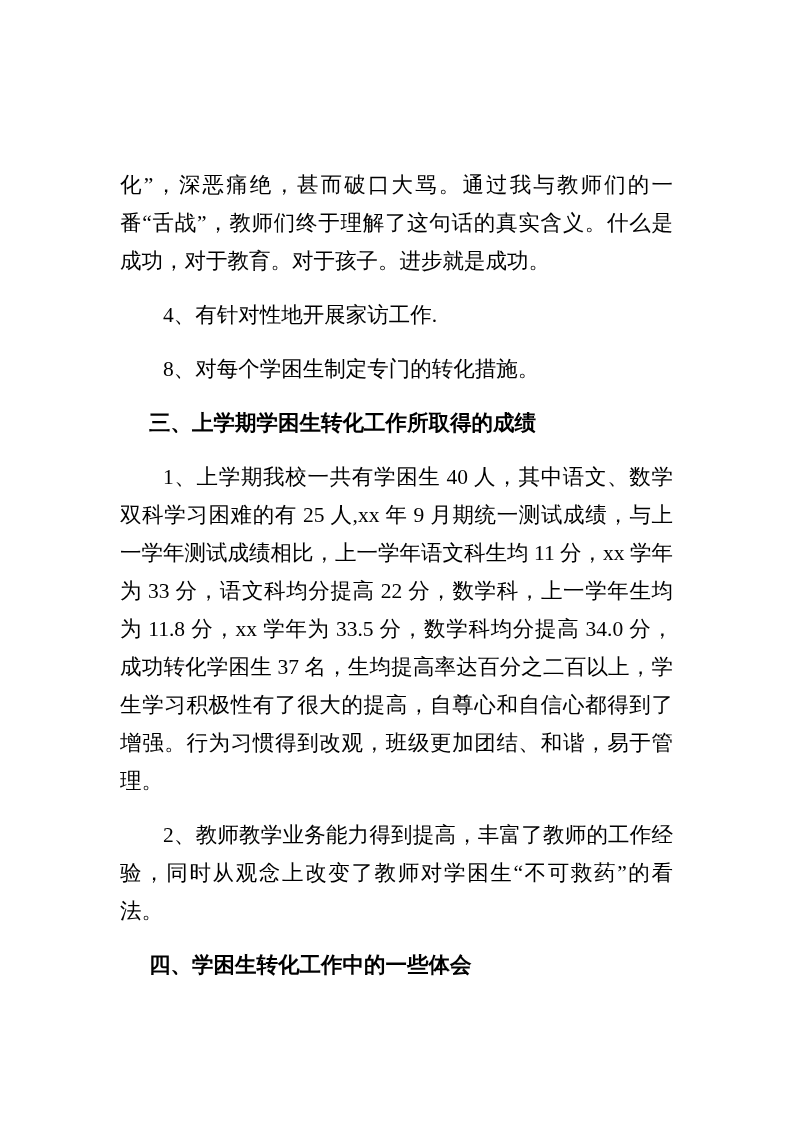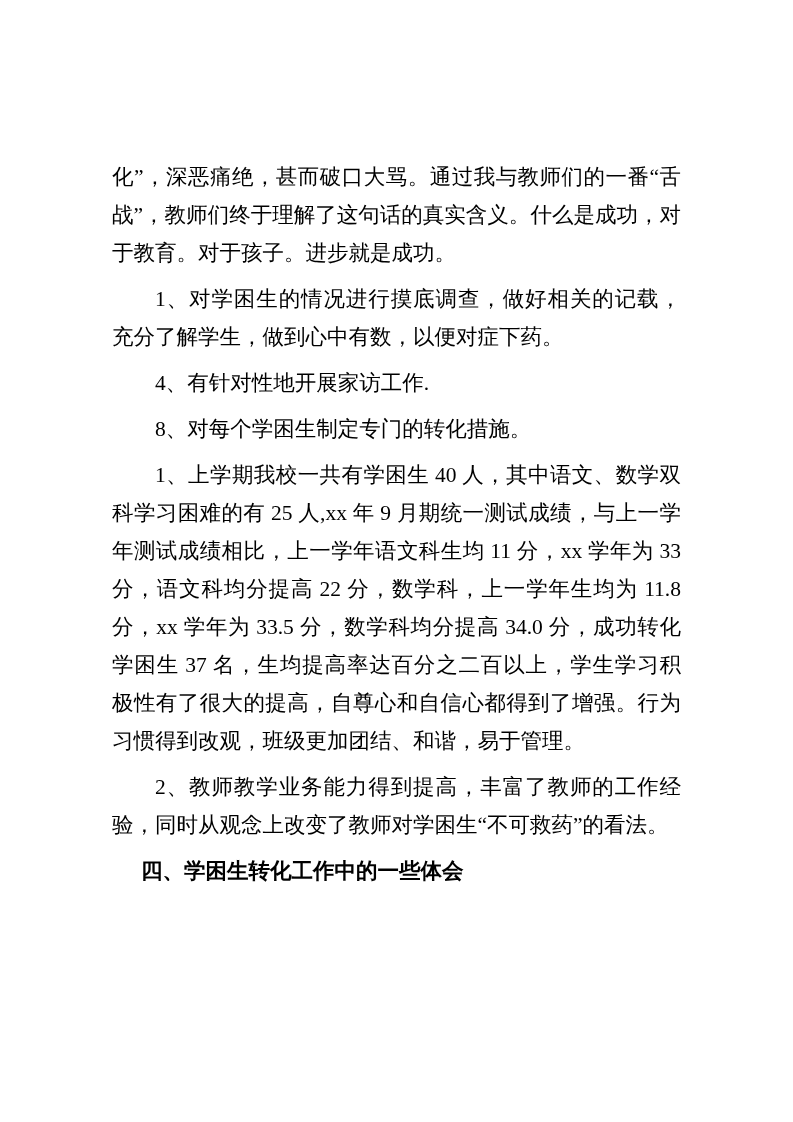--- a/index.html
+++ b/index.html
@@ -14,36 +14,36 @@
     background: #ffffff;
     box-sizing: border-box;
     padding: 150px 104px 0 104px;
     overflow: hidden;
     font-family: "Liberation Serif", "DejaVu Serif", serif;
     font-size: 21.5px;
     line-height: 38px;
     color: #000000;
   }
   .para {
-    margin: 8px;
+    margin: 16px;
     text-align: justify;
     text-indent: 2em;
   }
   .para.continuation {
     text-indent: 0;
   }
   .para.heading {
     font-weight: 700;
     text-indent: 1.35em;
   }
 </style>
 </head>
 <body>
 
 <div class="page">
   <p class="para continuation">化”，深恶痛绝，甚而破口大骂。通过我与教师们的一番“舌战”，教师们终于理解了这句话的真实含义。什么是成功，对于教育。对于孩子。进步就是成功。</p>
-  <p class="para">1、对学困生的情况进行摸底调查，做好相关的记载，充分了解学生，做到心中有数，以便对症下药。</p>
   <p class="para">4、有针对性地开展家访工作.</p>
   <p class="para">8、对每个学困生制定专门的转化措施。</p>
+  <p class="para heading">三、上学期学困生转化工作所取得的成绩</p>
   <p class="para">1、上学期我校一共有学困生 40 人，其中语文、数学双科学习困难的有 25 人,xx 年 9 月期统一测试成绩，与上一学年测试成绩相比，上一学年语文科生均 11 分，xx 学年为 33 分，语文科均分提高 22 分，数学科，上一学年生均为 11.8 分，xx 学年为 33.5 分，数学科均分提高 34.0 分，成功转化学困生 37 名，生均提高率达百分之二百以上，学生学习积极性有了很大的提高，自尊心和自信心都得到了增强。行为习惯得到改观，班级更加团结、和谐，易于管理。</p>
   <p class="para">2、教师教学业务能力得到提高，丰富了教师的工作经验，同时从观念上改变了教师对学困生“不可救药”的看法。</p>
   <p class="para heading">四、学困生转化工作中的一些体会</p>
 </div>
 
 </body></html>

